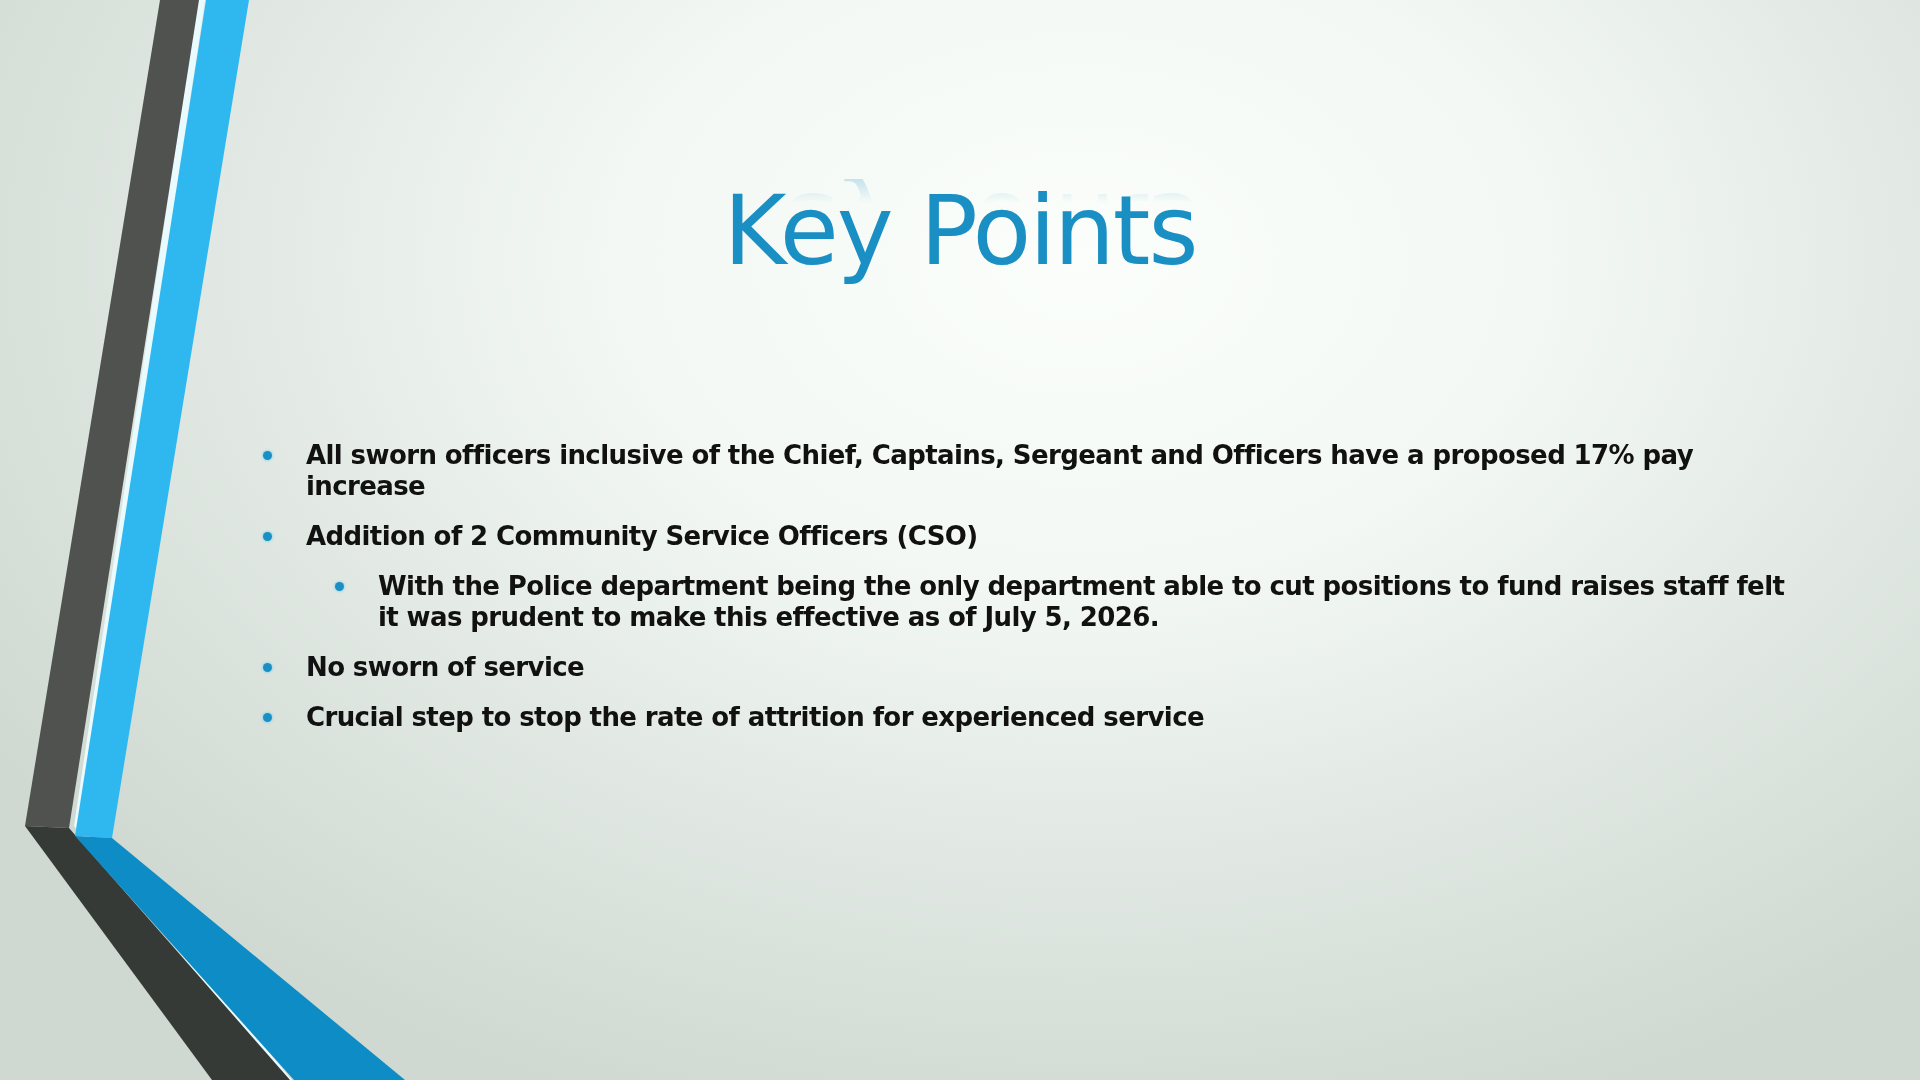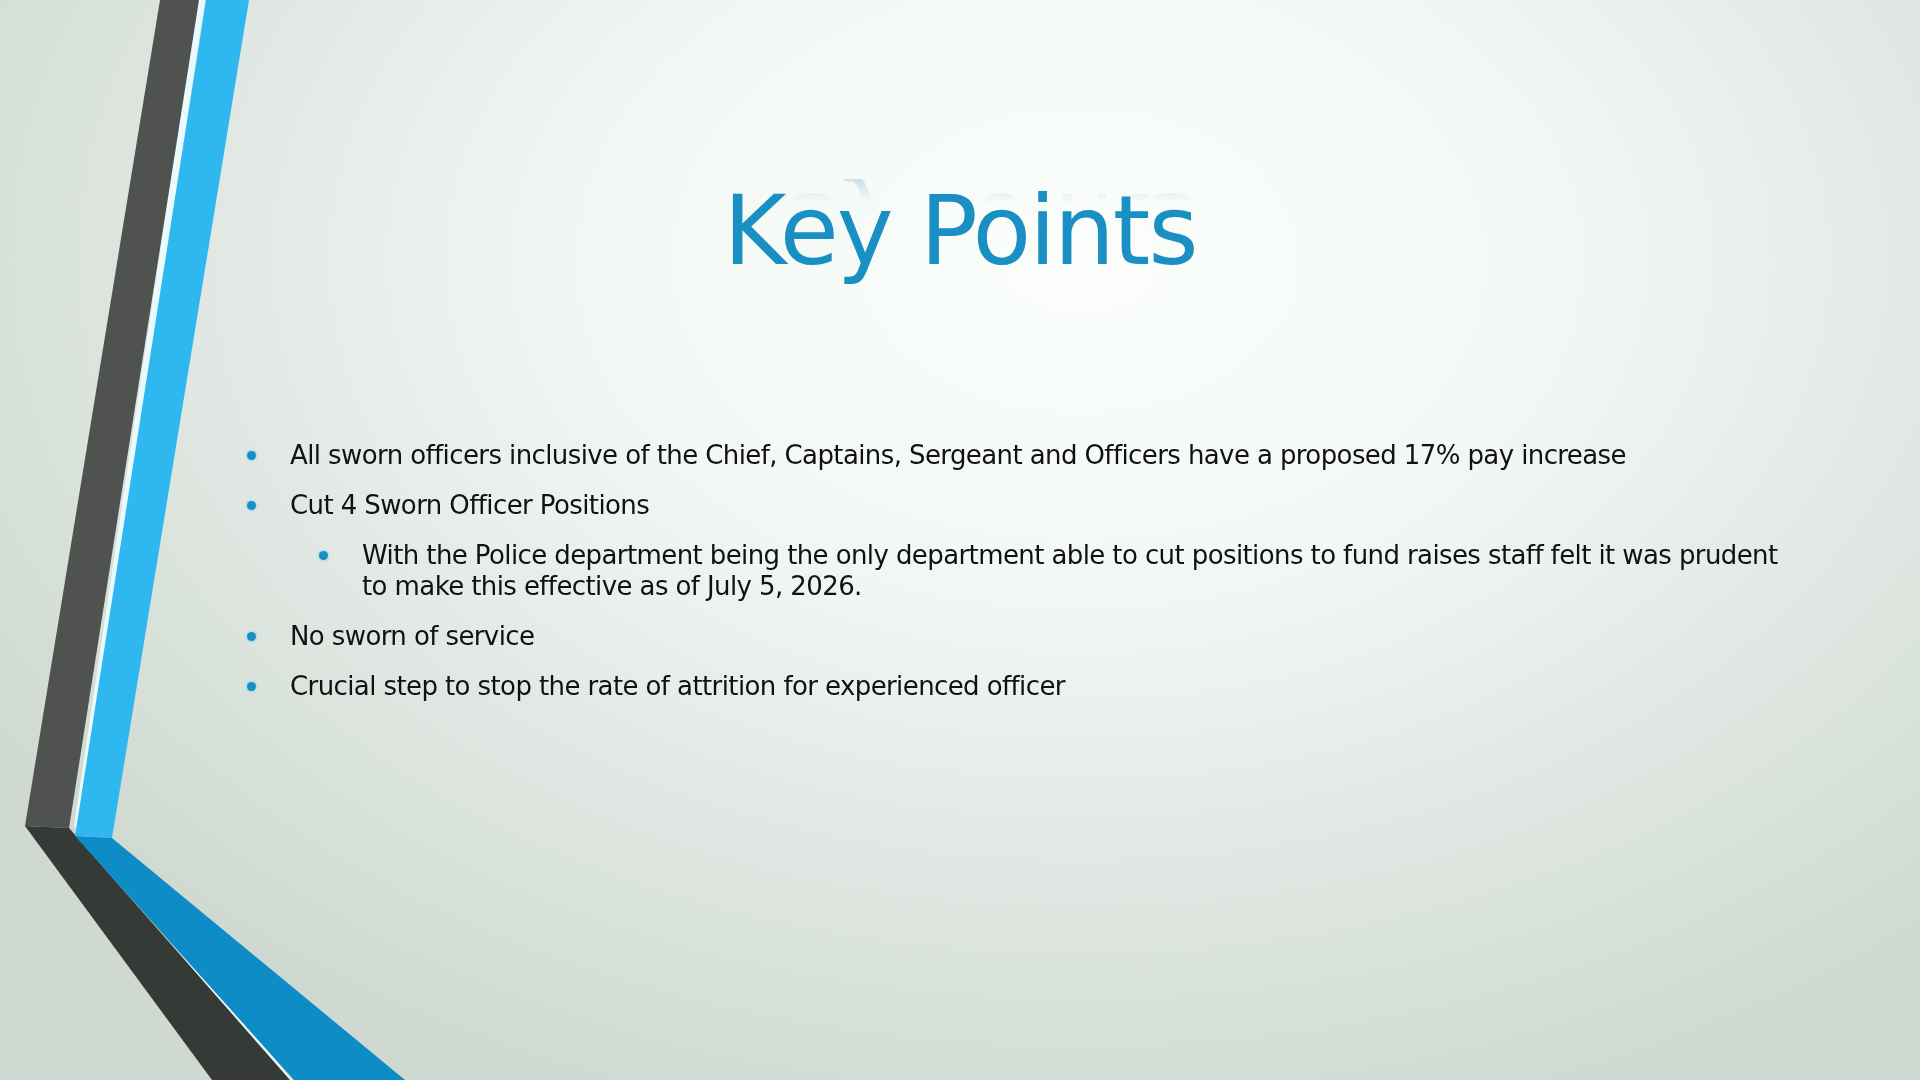--- a/index.html
+++ b/index.html
@@ -48,30 +48,31 @@
       line-height: 1;
       transform: scaleY(-1);
       transform-origin: top;
       opacity: 0.22;
       -webkit-mask-image: linear-gradient(to top, rgba(0,0,0,1) 0%, rgba(0,0,0,0) 25%);
       mask-image: linear-gradient(to top, rgba(0,0,0,1) 0%, rgba(0,0,0,0) 25%);
       pointer-events: none;
     }
     .content {
       position: absolute;
-      left: 242px;
+      left: 258px;
       top: 440px;
       width: 1540px;
       margin: 0;
       padding: 0;
       list-style: none;
       color: #111;
       font-size: 26px;
       line-height: 31px;
       letter-spacing: -0.6px;
+      font-weight: bold;
     }
     .item {
       position: relative;
       padding-left: 48px;
       margin-bottom: 19px;
     }
     .item.sub {
       padding-left: 120px;
       margin-bottom: 19px;
     }
@@ -108,27 +109,27 @@
 <h1 class="title">Key Points</h1>
 <div class="title-reflection">Key Points</div>
 
 <ul class="content">
   <li class="item">
     <span class="bullet"></span>
     <span>All sworn officers inclusive of the Chief, Captains, Sergeant and Officers have a proposed 17% pay increase</span>
   </li>
   <li class="item">
     <span class="bullet"></span>
-    <span>Cut 4 Sworn Officer Positions</span>
+    <span>Addition of 2 Community Service Officers (CSO)</span>
   </li>
   <li class="item sub">
     <span class="bullet"></span>
     <span>With the Police department being the only department able to cut positions to fund raises staff felt it was prudent to make this effective as of July 5, 2026.</span>
   </li>
   <li class="item">
     <span class="bullet"></span>
     <span>No sworn of service</span>
   </li>
   <li class="item">
     <span class="bullet"></span>
-    <span>Crucial step to stop the rate of attrition for experienced officer</span>
+    <span>Crucial step to stop the rate of attrition for experienced service</span>
   </li>
 </ul>
 
 </body></html>

